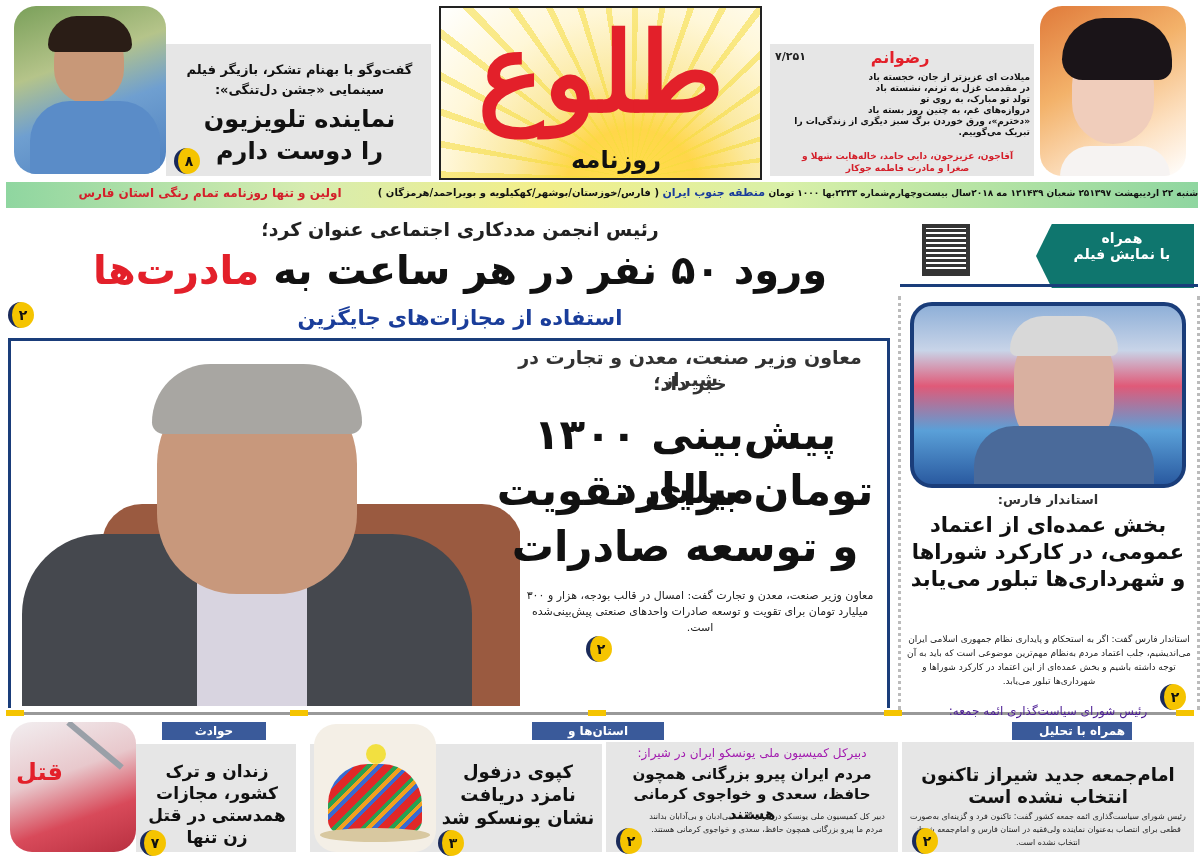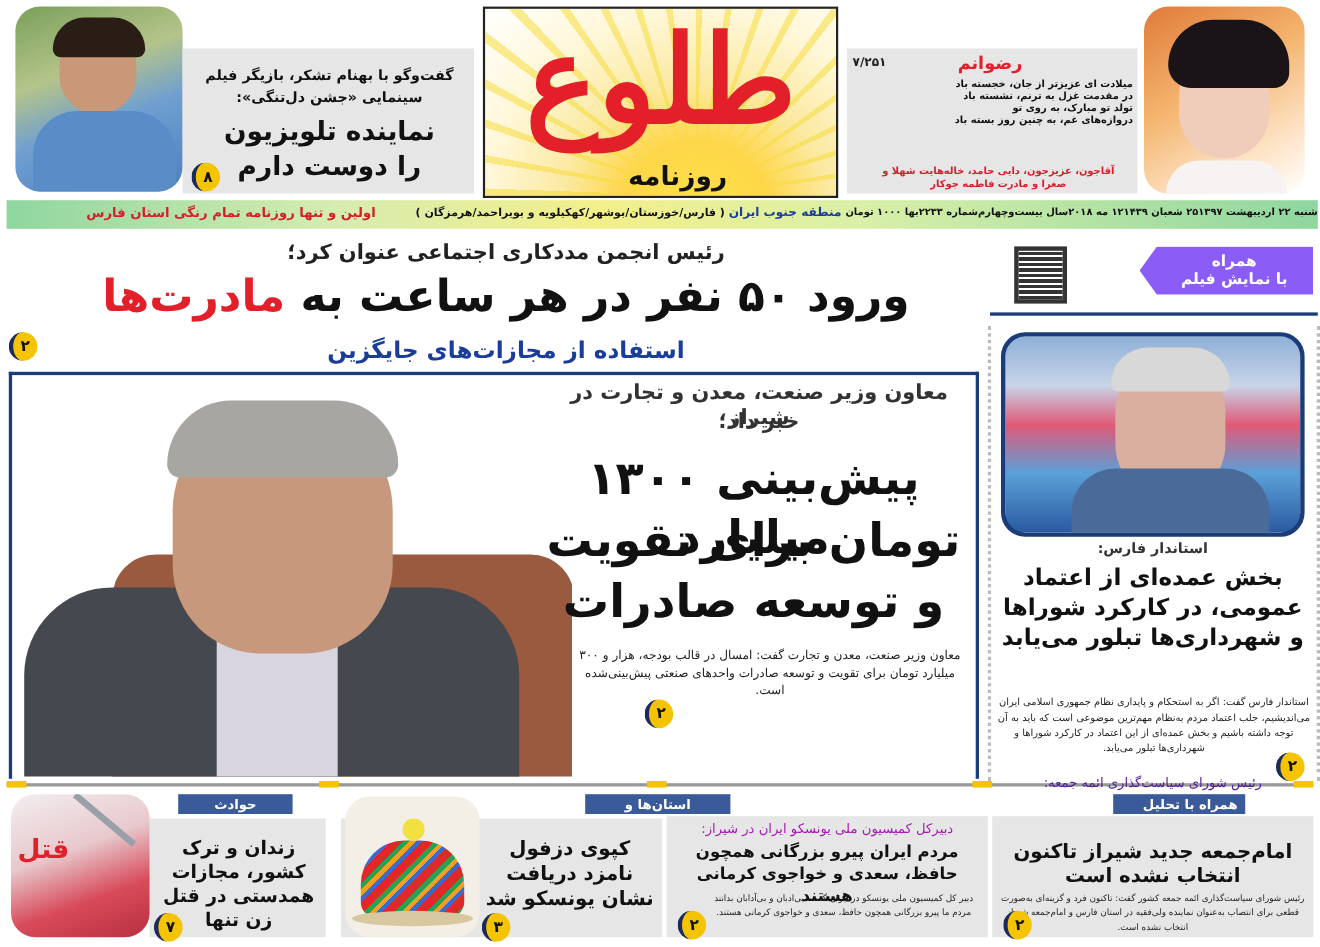--- a/index.html
+++ b/index.html
@@ -33,20 +33,21 @@
 </div>
 
 <div class="abs gray-box" style="left:770px;top:44px;width:264px;height:132px;"></div>
 <div class="abs" style="left:775px;top:50px;font-size:11px;font-weight:bold;color:#222;direction:ltr;">۷/۲۵۱</div>
 <div class="abs center bold" style="left:840px;top:48px;width:120px;font-size:16px;color:#e3202a;">رضوانم</div>
 <div class="abs" style="left:776px;top:72px;width:254px;font-size:9px;line-height:11px;color:#111;font-weight:bold;text-align:right;">
   <div>میلادت ای عزیزتر از جان، خجسته باد</div>
   <div>در مقدمت غزل به ترنم، نشسته باد</div>
   <div>تولد تو مبارک، به روی تو</div>
   <div>دروازه‌های غم، به چنین روز بسته باد</div>
+  <div>«دخترم»، ورق خوردن برگ سبز دیگری از زندگی‌ات را تبریک می‌گوییم.</div>
 </div>
 <div class="abs center bold" style="left:790px;top:150px;width:235px;font-size:9px;line-height:12px;color:#d41f2a;">آقاجون، عزیزجون، دایی حامد، خاله‌هایت شهلا و صغرا و مادرت فاطمه جوکار</div>
 <div class="abs photo" style="left:1040px;top:6px;width:146px;height:170px;background:linear-gradient(150deg,#e07a3a 0%,#f3b26a 40%,#fde2c4 75%,#ffffff 100%);">
   <div style="position:absolute;left:32px;top:38px;width:82px;height:100px;border-radius:42px;background:#f0cdbb;"></div>
   <div style="position:absolute;left:22px;top:12px;width:110px;height:62px;border-radius:60px 60px 20px 30px;background:#1a1418;"></div>
   <div style="position:absolute;left:20px;top:140px;width:110px;height:40px;border-radius:30px 30px 0 0;background:#f6f3f2;"></div>
 </div>
 
 <div class="abs" style="left:6px;top:182px;width:1192px;height:26px;background:linear-gradient(90deg,#8fd6a0 0%,#d6ecb0 25%,#f3ef8a 45%,#d9f0a8 65%,#8fd6a0 100%);"></div>
 <div class="abs bold" style="left:60px;top:186px;width:300px;text-align:center;font-size:12px;color:#d41f2a;">اولین و تنها روزنامه تمام رنگی استان فارس</div>
@@ -65,21 +66,21 @@
 
 <div class="abs center" style="left:40px;top:218px;width:840px;font-size:19px;font-weight:bold;color:#222;">رئیس انجمن مددکاری اجتماعی عنوان کرد؛</div>
 <div class="abs center bold" style="left:20px;top:246px;width:880px;font-size:40px;line-height:48px;color:#111;">
   <span>ورود ۵۰ نفر در هر ساعت به</span>
   <span style="color:#e3202a;">مادرت‌ها</span>
 </div>
 <div class="abs center bold" style="left:40px;top:306px;width:840px;font-size:21px;color:#1a3d9a;">استفاده از مجازات‌های جایگزین</div>
 <div class="badge" style="left:8px;top:302px;">۲</div>
 
 <div class="abs" style="left:922px;top:224px;width:48px;height:52px;background:repeating-linear-gradient(0deg,#111 0 3px,#fff 3px 5px),#fff;border:4px solid #111;opacity:0.85;"></div>
-<div class="abs" style="left:1036px;top:224px;width:158px;height:44px;background:#8b5cf6;clip-path:polygon(10% 0,100% 0,100% 100%,10% 100%,0 50%);">
+<div class="abs" style="left:1036px;top:224px;width:158px;height:64px;background:#0f766e;clip-path:polygon(10% 0,100% 0,100% 100%,10% 100%,0 50%);">
   <div style="text-align:center;color:#fff;font-weight:bold;font-size:14px;margin-top:6px;padding-left:14px;">همراه</div>
   <div style="text-align:center;color:#fff;font-weight:bold;font-size:14px;padding-left:14px;">با نمایش فیلم</div>
 </div>
 <div class="abs" style="left:900px;top:284px;width:298px;height:3px;background:#1a3d7a;"></div>
 
 <div class="abs" style="left:8px;top:338px;width:882px;height:370px;border:3px solid #1a3d7a;border-bottom:none;"></div>
 <div class="abs" style="left:12px;top:344px;width:508px;height:362px;overflow:hidden;background:#fff;">
   <div style="position:absolute;left:90px;top:160px;width:420px;height:210px;border-radius:40px 40px 0 0;background:#9a5a40;"></div>
   <div style="position:absolute;left:10px;top:190px;width:450px;height:190px;border-radius:80px 80px 0 0;background:#45484e;"></div>
   <div style="position:absolute;left:185px;top:220px;width:110px;height:150px;background:#d8d4e0;"></div>

